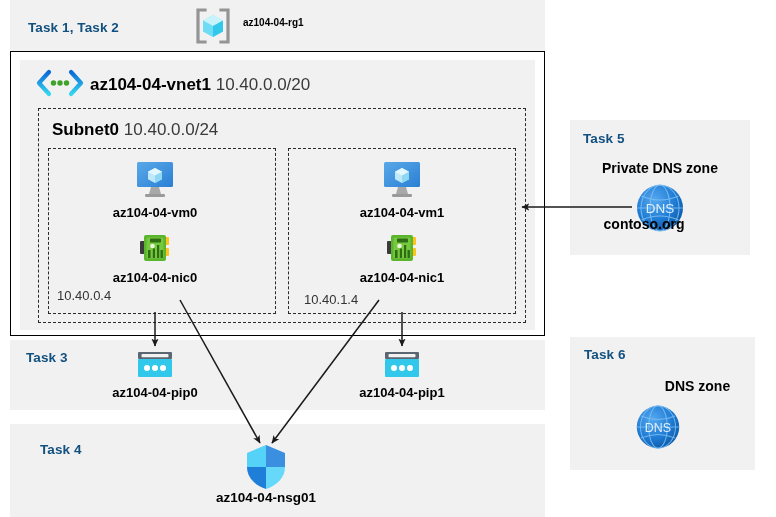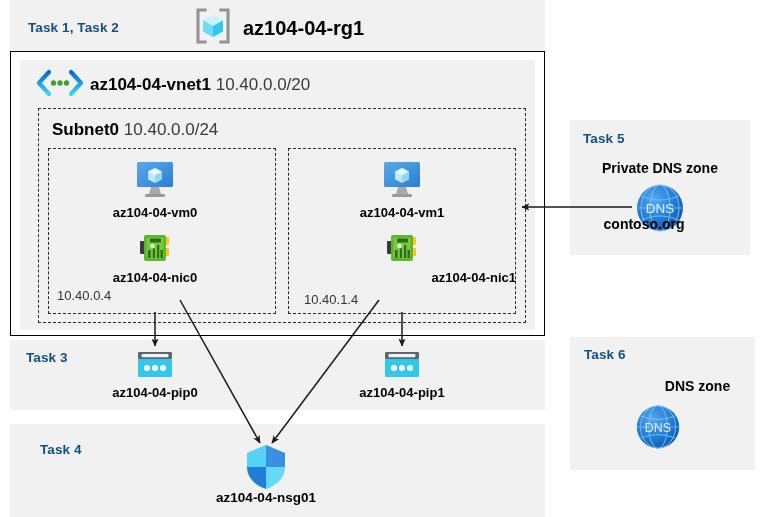--- a/index.html
+++ b/index.html
@@ -59,21 +59,21 @@
   <div class="icon" style="left:193px;top:7px;width:40px;height:38px;">
     <svg width="40" height="38" viewBox="0 0 40 38">
       <path d="M12 3 L5 3 L5 35 L12 35" fill="none" stroke="#949494" stroke-width="3.2" stroke-linecap="square"></path>
       <path d="M28 3 L35 3 L35 35 L28 35" fill="none" stroke="#949494" stroke-width="3.2" stroke-linecap="square"></path>
       <polygon points="20,8 30,13.5 30,24.5 20,30 10,24.5 10,13.5" fill="#9fe9fb"></polygon>
       <polygon points="20,8 30,13.5 20,19 10,13.5" fill="#c8f3fc"></polygon>
       <polygon points="20,19 30,13.5 30,24.5 20,30" fill="#32c8ec"></polygon>
       <polygon points="20,19 10,13.5 10,24.5 20,30" fill="#6fdcf5"></polygon>
     </svg>
   </div>
-  <div class="center-title" style="left:243px;top:17px;text-align:right;font-size:20px;">az104-04-rg1</div>
+  <div class="center-title" style="left:243px;top:17px;text-align:right;font-size:10px;">az104-04-rg1</div>
 
   <div class="panel" id="rg-body"></div>
   <div id="vnet-box"></div>
 
   <div class="icon" style="left:36px;top:70px;width:48px;height:26px;">
     <svg width="48" height="26" viewBox="0 0 48 26">
       <defs>
         <linearGradient id="chevGrad" x1="0" y1="0" x2="0" y2="1">
           <stop offset="0%" stop-color="#0a68d6"></stop>
           <stop offset="100%" stop-color="#34d6f0"></stop>
@@ -161,21 +161,21 @@
       <rect x="6" y="3" width="22" height="26" rx="2" fill="#5bb52c"></rect>
       <rect x="8.5" y="5.5" width="17" height="21" rx="1.4" fill="#76c93f"></rect>
       <rect x="12" y="6.5" width="11" height="4" rx="0.8" fill="#2f6d14"></rect>
       <circle cx="14.5" cy="14" r="2.3" fill="#eaf7dd"></circle>
       <rect x="10" y="18" width="2.6" height="8" fill="#2f6d14"></rect>
       <rect x="14.8" y="16.5" width="2.2" height="9.5" fill="#2f6d14"></rect>
       <rect x="19" y="13" width="2.2" height="13" fill="#2f6d14"></rect>
       <rect x="22.5" y="18" width="2.4" height="8" fill="#2f6d14"></rect>
     </svg>
   </div>
-  <div class="node-label" style="left:320px;top:270px;width:196px;text-align:right;">az104-04-nic1</div>
+  <div class="node-label" style="left:304px;top:270px;width:196px;">az104-04-nic1</div>
   <div class="node-sub" style="left:304px;top:292px;width:196px;">10.40.1.4</div>
 
   <div class="panel" id="task3-panel"></div>
   <div class="task-label" style="left:26px;top:350px;">Task 3</div>
 
   <div class="icon" style="left:136px;top:350px;width:38px;height:30px;">
     <svg width="38" height="30" viewBox="0 0 38 30">
       <rect x="2" y="2" width="34" height="7" rx="1" fill="#5c6670"></rect>
       <rect x="5.5" y="4" width="27" height="3.2" rx="1" fill="#f2f2f2"></rect>
       <rect x="2" y="9" width="34" height="18" rx="1" fill="#32c8ec"></rect>

